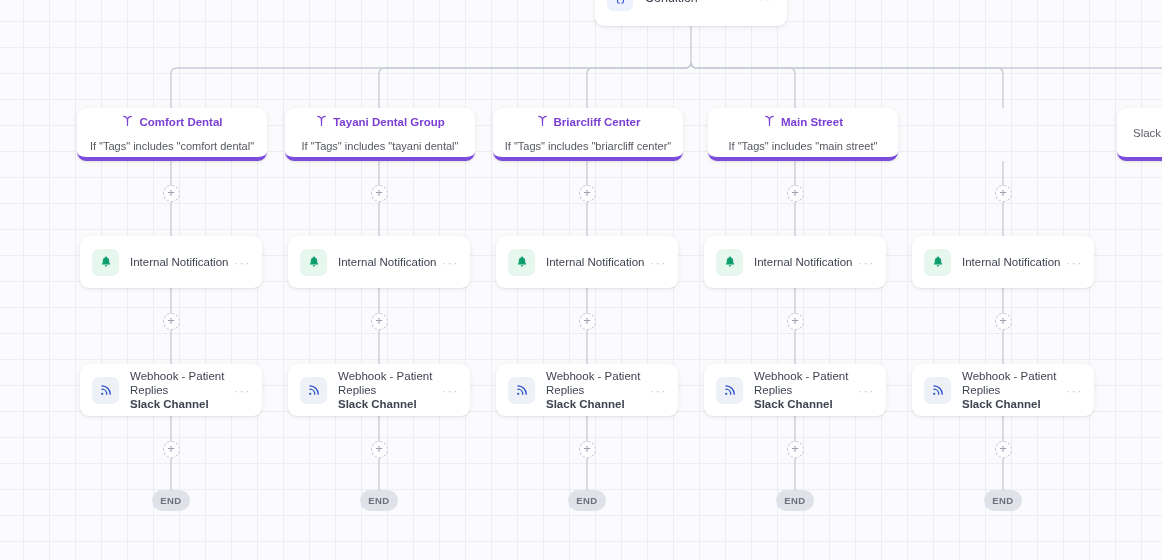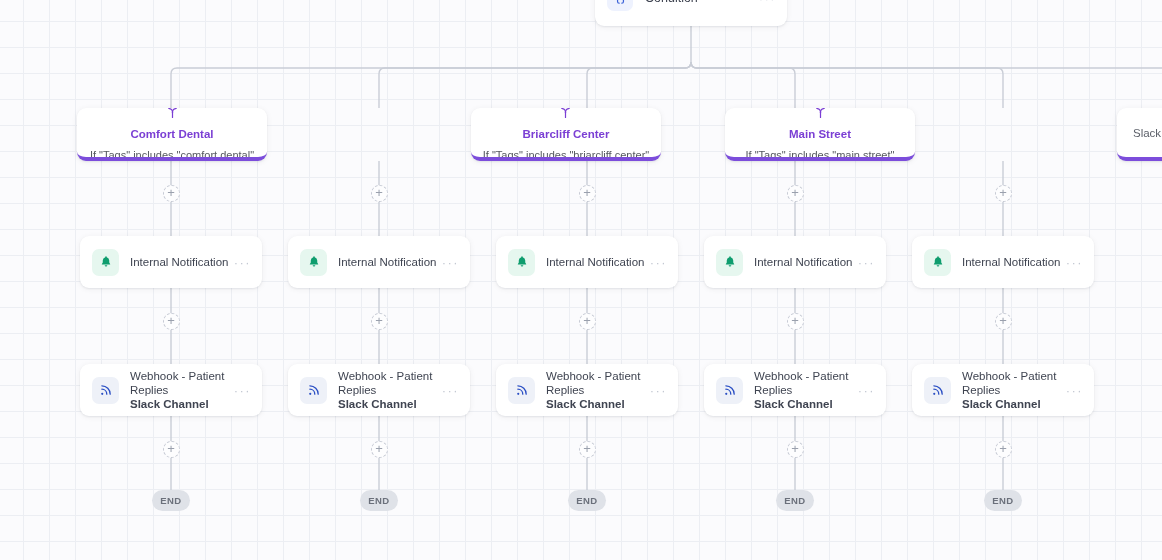--- a/index.html
+++ b/index.html
@@ -64,21 +64,20 @@
     width: 190px; height: 53px;
     border-radius: 9px;
     border-bottom: 4px solid #7c4ddb;
     display: flex; flex-direction: column;
     align-items: center; justify-content: center;
     overflow: hidden;
   }
   .branch .title-row {
     display: flex; align-items: center; gap: 5px;
     margin-bottom: 9px;
-    flex-direction: column;
   }
   .branch .b-title {
     font-size: 11.5px; font-weight: bold; color: #7b3fd4;
     white-space: nowrap;
   }
   .branch .b-sub {
     font-size: 11px; color: #55595f;
     white-space: nowrap;
   }
   .branch.partial { justify-content: center; align-items: flex-start; padding-left: 16px; }
@@ -180,36 +179,49 @@
           <path d="M8 14V8"></path>
             <path d="M8 8C8 4.6 6.2 3.4 3.4 3"></path>
           <path d="M8 8c0-3.4 1.8-4.6 4.6-5"></path>
         </svg>
       </span>
       <span class="b-title">Comfort Dental</span>
     </div>
     <div class="b-sub">If "Tags" includes "comfort dental"</div>
   </div>
 
-
-  <div class="node branch" style="left:471px">
+  <div class="node branch" style="left:285px">
+    <div class="title-row">
+      <span>
+        <svg width="13" height="13" viewBox="0 0 16 16" fill="none" stroke="#7b3fd4" stroke-width="1.5" stroke-linecap="round" stroke-linejoin="round">
+          <path d="M8 14V8"></path>
+            <path d="M8 8C8 4.6 6.2 3.4 3.4 3"></path>
+          <path d="M8 8c0-3.4 1.8-4.6 4.6-5"></path>
+        </svg>
+      </span>
+      <span class="b-title">Tayani Dental Group</span>
+    </div>
+    <div class="b-sub">If "Tags" includes "tayani dental"</div>
+  </div>
+
+  <div class="node branch" style="left:493px">
     <div class="title-row">
       <span>
         <svg width="13" height="13" viewBox="0 0 16 16" fill="none" stroke="#7b3fd4" stroke-width="1.5" stroke-linecap="round" stroke-linejoin="round">
           <path d="M8 14V8"></path>
             <path d="M8 8C8 4.6 6.2 3.4 3.4 3"></path>
           <path d="M8 8c0-3.4 1.8-4.6 4.6-5"></path>
         </svg>
       </span>
       <span class="b-title">Briarcliff Center</span>
     </div>
     <div class="b-sub">If "Tags" includes "briarcliff center"</div>
   </div>
 
-  <div class="node branch" style="left:725px">
+  <div class="node branch" style="left:708px">
     <div class="title-row">
       <span>
         <svg width="13" height="13" viewBox="0 0 16 16" fill="none" stroke="#7b3fd4" stroke-width="1.5" stroke-linecap="round" stroke-linejoin="round">
           <path d="M8 14V8"></path>
             <path d="M8 8C8 4.6 6.2 3.4 3.4 3"></path>
           <path d="M8 8c0-3.4 1.8-4.6 4.6-5"></path>
         </svg>
       </span>
       <span class="b-title">Main Street</span>
     </div>

